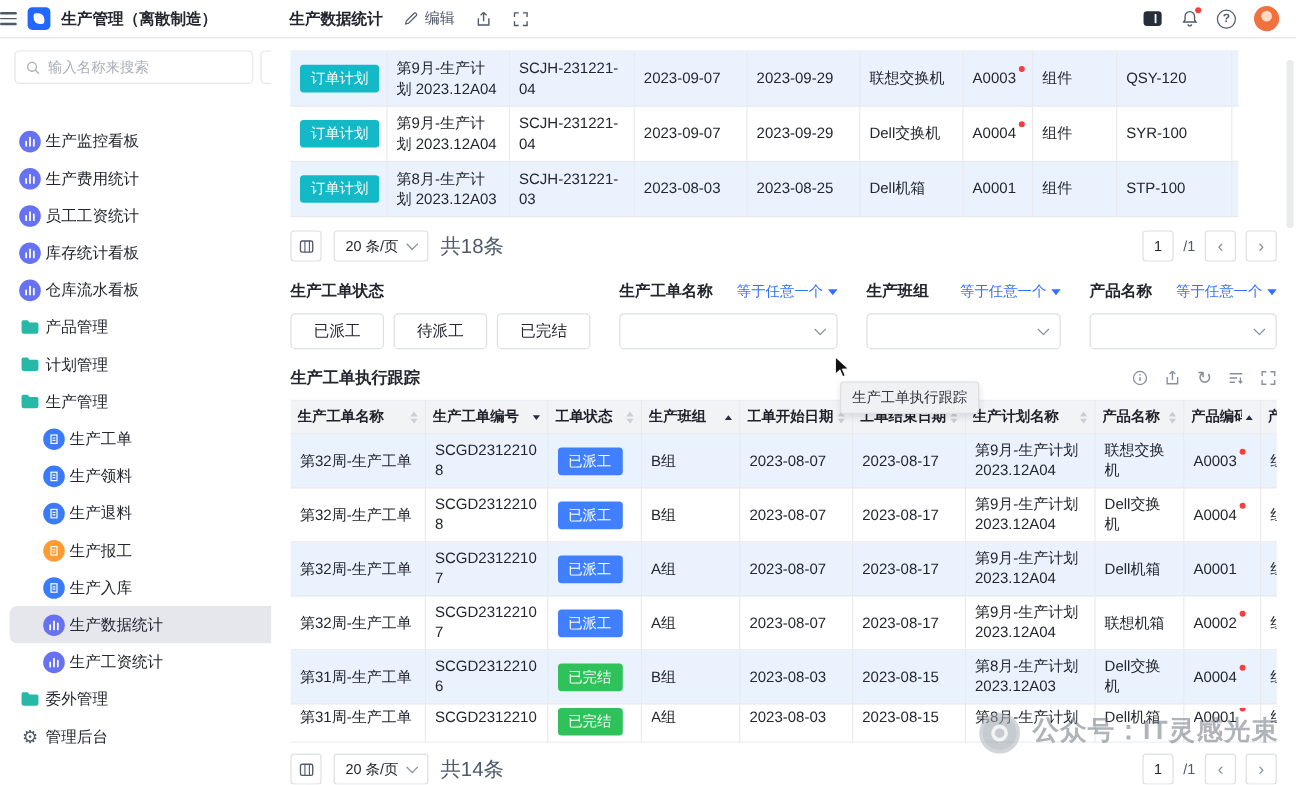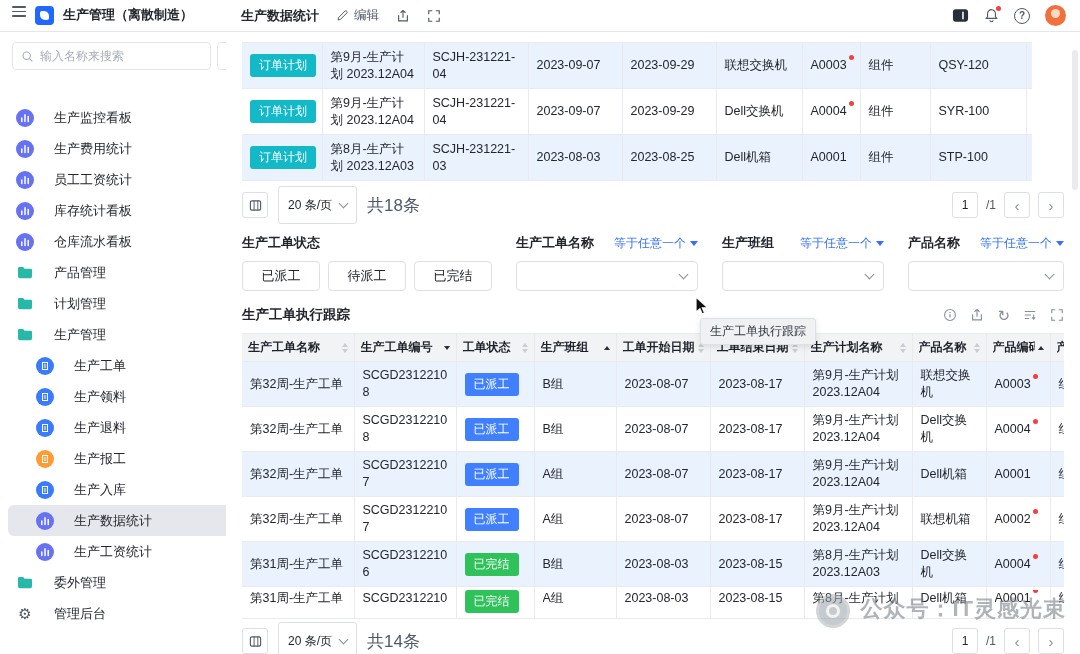--- a/index.html
+++ b/index.html
@@ -9,21 +9,21 @@
     --icon-purple:#6672f2; --icon-blue:#3a7bfa; --icon-orange:#ff9b33; --folder-teal:#27b8a8;
     --red:#f53f3f; --logo-blue:#2068ff; --avatar-orange:#f0713d;
   }
   *{margin:0;padding:0;box-sizing:border-box;}
   html,body{width:1080px;height:654px;}
   body{font-family:"Liberation Sans","DejaVu Sans",sans-serif;color:var(--text);background:#fff;overflow:hidden;font-size:13px;}
   .app{position:relative;width:1080px;height:654px;overflow:hidden;background:#fff;}
 
   
   .topbar{position:absolute;top:0;left:0;right:0;height:32px;background:#fff;border-bottom:1px solid var(--border);display:flex;align-items:center;z-index:5;}
-  .tb-left{display:flex;gap:9px;padding-left:12px;width:226px;flex:none;}
+  .tb-left{display:flex;align-items:center;gap:9px;width:226px;flex:none;}
   .hamburger{width:14px;display:flex;flex-direction:column;gap:3px;cursor:pointer;}
   .hamburger i{height:1.6px;background:#4e5969;border-radius:1px;}
   .logo{width:19px;height:19px;border-radius:4px;background:var(--logo-blue);display:flex;align-items:center;justify-content:center;}
   .logo span{width:9px;height:9px;background:#fff;border-radius:2px 5px 2px 5px;display:block;}
   .app-title{font-weight:bold;font-size:13px;white-space:nowrap;}
   .tb-mid{display:flex;align-items:center;gap:17px;padding-left:15px;flex:1;min-width:0;}
   .page-title{font-weight:bold;font-size:13px;}
   .tb-act{display:flex;align-items:center;gap:5px;color:var(--text-secondary);font-size:12.5px;cursor:pointer;}
   .tb-ic{color:#4e5969;display:flex;align-items:center;cursor:pointer;}
   .tb-right{display:flex;align-items:center;gap:15px;padding-right:14px;flex:none;}
@@ -34,21 +34,21 @@
   .avatar b{width:9px;height:9px;background:#ffd9c2;border-radius:50%;margin-top:-4px;display:block;}
 
   
   .sidebar{position:absolute;top:32px;left:0;bottom:0;width:258px;border-right:1px solid var(--border);background:#fff;overflow:hidden;}
   .search-row{display:flex;gap:6px;padding:10px 12px 8px;align-items:center;}
   .search-box{flex:1;height:28px;border:1px solid var(--border);border-radius:4px;display:flex;align-items:center;gap:6px;padding:0 8px;background:#fff;color:#a9aeb8;}
   .search-box input{border:none;outline:none;width:100%;font-size:12px;color:#1d2129;background:transparent;font-family:inherit;}
   .search-box input::placeholder{color:#a9aeb8;}
   .add-btn{width:28px;height:28px;border:1px solid var(--border);border-radius:4px;display:flex;align-items:center;justify-content:center;color:#4e5969;font-size:15px;cursor:pointer;background:#fff;flex:none;}
   .menu{padding:24px 8px 0;}
-  .mi{display:flex;align-items:center;gap:20px;height:31px;padding:0 8px;border-radius:6px;cursor:pointer;font-size:13px;color:var(--text);}
+  .mi{display:flex;align-items:center;gap:4px;height:31px;padding:0 8px;border-radius:6px;cursor:pointer;font-size:13px;color:var(--text);}
   .mi.indent{padding-left:28px;}
   .mi.active{background:var(--sidebar-active);}
   .mi .lbl{white-space:nowrap;overflow:hidden;}
   .cicon{width:18px;height:18px;border-radius:50%;display:flex;align-items:center;justify-content:center;flex:none;}
   .cicon.purple{background:var(--icon-purple);}
   .cicon.blue{background:var(--icon-blue);}
   .cicon.orange{background:var(--icon-orange);}
   .gear{color:#4e5969;font-size:15px;width:18px;text-align:center;flex:none;}
 
   
@@ -64,21 +64,21 @@
   .tag-plan{background:var(--tag-cyan);color:#fff;font-size:12px;padding:3px 9px;border-radius:3px;display:inline-block;white-space:nowrap;}
   .st{color:#fff;font-size:12px;padding:3px 9px;border-radius:3px;display:inline-block;white-space:nowrap;}
   .st.blue{background:var(--status-blue);}
   .st.green{background:var(--status-green);}
   .dot{position:relative;display:inline-block;}
   .dot::after{content:"";position:absolute;top:-2px;right:-7px;width:5px;height:5px;border-radius:50%;background:var(--red);}
 
   
   .pager{height:32px;display:flex;align-items:center;gap:10px;margin-top:8px;}
   .pg-btn{width:26px;height:26px;border:1px solid #dcdfe6;border-radius:3px;display:flex;align-items:center;justify-content:center;color:#4e5969;cursor:pointer;background:#fff;}
-  .pg-select{height:38px;border:1px solid #dcdfe6;border-radius:3px;display:flex;align-items:center;gap:8px;padding:0 9px;font-size:12px;color:#1d2129;cursor:pointer;background:#fff;}
+  .pg-select{height:26px;border:1px solid #dcdfe6;border-radius:3px;display:flex;align-items:center;gap:8px;padding:0 9px;font-size:12px;color:#1d2129;cursor:pointer;background:#fff;}
   .pg-total{font-size:17px;color:var(--text-secondary);}
   .pg-right{margin-left:auto;display:flex;align-items:center;gap:8px;}
   .pg-page{min-width:26px;height:26px;border:1px solid #dcdfe6;border-radius:3px;display:flex;align-items:center;justify-content:center;font-size:12px;background:#fff;}
   .pg-of{font-size:12px;color:var(--text-secondary);}
   .pg-nav{width:26px;height:26px;border:1px solid #dcdfe6;border-radius:3px;display:flex;align-items:center;justify-content:center;color:#868f9c;font-size:15px;cursor:pointer;background:#fff;line-height:1;}
   .chev{width:7px;height:7px;border-right:1.4px solid #86909c;border-bottom:1.4px solid #86909c;transform:rotate(45deg);margin-top:-4px;flex:none;}
 
   
   .filters{margin-top:12px;display:flex;gap:24px;}
   .fg-head{display:flex;justify-content:space-between;align-items:center;height:20px;margin-bottom:8px;}

